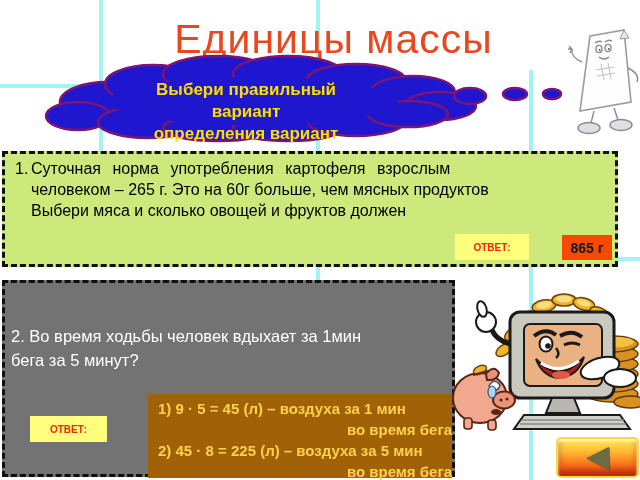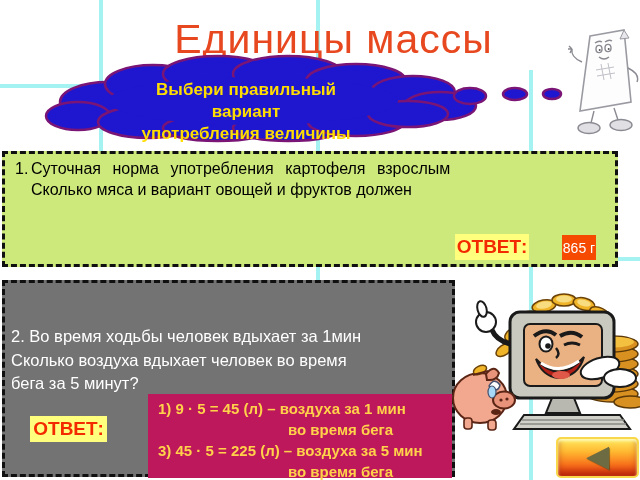--- a/index.html
+++ b/index.html
@@ -25,39 +25,39 @@
   .paper-char{position:absolute;left:568px;top:26px;width:72px;height:114px;z-index:2;}
 
   .box1{position:absolute;left:2px;top:151px;width:610px;height:110px;z-index:2;
         background:#cde97b;border:3px dashed #101010;}
   .p1{position:absolute;left:10px;top:4px;color:#000;font-size:16px;line-height:21px;}
   .p1 .num{position:absolute;left:0;top:0;}
   .p1 .lines{margin-left:16px;width:560px;}
   .p1-line0{word-spacing:7px;}
 
   .answer-btn{position:absolute;background:#ffff7d;color:#f32900;font-weight:bold;
-              font-size:19px;display:flex;align-items:center;justify-content:center;z-index:5;
+              font-size:10px;display:flex;align-items:center;justify-content:center;z-index:5;
               border:none;font-family:inherit;cursor:pointer;}
   .btn1{left:455px;top:234px;width:74px;height:26px;}
   .btn2{left:30px;top:416px;width:77px;height:26px;}
-  .answer-value{position:absolute;left:562px;top:235px;width:34px;height:25px;z-index:5;
-                background:#f64a00;color:#ffffff;font-weight:normal;font-size:14px;
+  .answer-value{position:absolute;left:562px;top:235px;width:50px;height:25px;z-index:5;
+                background:#f64a00;color:#0f172a;font-weight:bold;font-size:14px;
                 display:flex;align-items:center;justify-content:center;}
 
   .box2{position:absolute;left:2px;top:280px;width:447px;height:191px;z-index:2;
         background:#737373;border:3px dashed #101010;}
   .p2{position:absolute;left:6px;top:42px;color:#ffffff;font-size:16.5px;line-height:23.5px;width:440px;}
 
   .illus{position:absolute;left:452px;top:282px;width:196px;height:154px;z-index:3;}
 
   .solution{position:absolute;left:148px;top:394px;width:304px;height:84px;z-index:4;
-            background:#be185d;color:#ffd24a;font-weight:bold;font-size:15px;line-height:21px;
+            background:#a16207;color:#ffd24a;font-weight:bold;font-size:15px;line-height:21px;
             padding-top:4px;box-sizing:border-box;}
   .solution .sl{padding-left:10px;}
-  .solution .indent{padding-left:140px;}
+  .solution .indent{padding-left:140px;text-align:right;}
 
   .back-btn{position:absolute;left:556px;top:437px;width:83px;height:41px;z-index:6;
             border-radius:5px;border:2px solid #f8d84a;box-sizing:border-box;cursor:pointer;
             background:linear-gradient(180deg,#ffe95e 0%,#ffb730 35%,#f8741c 68%,#e63812 100%);
             box-shadow:inset 0 2px 3px rgba(255,255,200,.9), inset 0 -5px 7px rgba(140,20,0,.55);
             display:flex;align-items:center;justify-content:center;padding:0;}
   .back-btn .tri{color:#6d6b42;font-size:30px;line-height:1;margin-top:-3px;
                  text-shadow:1px 1px 1px rgba(60,60,20,.6);}
 </style>
 </head>
@@ -92,21 +92,21 @@
         <ellipse cx="370" cy="60" rx="40" ry="13"></ellipse>
         <ellipse cx="432" cy="42" rx="16" ry="8"></ellipse>
         <ellipse cx="477" cy="40" rx="12" ry="6"></ellipse>
         <ellipse cx="514" cy="40" rx="9" ry="5"></ellipse>
       </g>
       <ellipse cx="215" cy="47" rx="145" ry="24" fill="#1f17cf"></ellipse>
     </svg>
   </div>
   <div class="cloud-text">
     <div>Выбери правильный вариант</div>
-    <div>употребления величины</div>
+    <div>определения вариант</div>
   </div>
 
   <svg class="paper-char" viewBox="0 0 72 114">
     <path d="M22,10 L56,4 L63,76 L12,85 Z" fill="#fdfdfd" stroke="#9a9aa2" stroke-width="1.6"></path>
     <path d="M56,4 L61,12 L52,13 Z" fill="#e8e8ec" stroke="#9a9aa2" stroke-width="1"></path>
     <g stroke="#c0c0c8" stroke-width="1">
       <line x1="28" y1="44" x2="46" y2="41"></line>
         <line x1="29" y1="50" x2="47" y2="47"></line>
       <line x1="33" y1="38" x2="36" y2="54"></line>
         <line x1="40" y1="37" x2="43" y2="53"></line>
@@ -126,31 +126,31 @@
     </g>
     <ellipse cx="21" cy="102" rx="11" ry="5.5" fill="#e0e0e4" stroke="#8a8a92" stroke-width="1.4"></ellipse>
     <ellipse cx="53" cy="99" rx="11" ry="5.5" fill="#e0e0e4" stroke="#8a8a92" stroke-width="1.4"></ellipse>
   </svg>
 
   <div class="box1">
     <div class="p1">
       <span class="num">1.</span>
       <div class="lines">
         <div class="p1-line0">Суточная норма употребления картофеля взрослым</div>
-        <div>Сколько мяса и вариант овощей и фруктов должен</div>
+        <div>человеком – 265 г. Это на 60г больше, чем мясных продуктов</div>
+        <div>Выбери мяса и сколько овощей и фруктов должен</div>
       </div>
     </div>
   </div>
   <button class="answer-btn btn1">ОТВЕТ:</button>
   <div class="answer-value">865 г</div>
 
   <div class="box2">
     <div class="p2">
       <div>2. Во время ходьбы человек вдыхает за 1мин</div>
-      <div>Сколько воздуха вдыхает человек во время</div>
       <div>бега за 5 минут?</div>
     </div>
   </div>
   <button class="answer-btn btn2">ОТВЕТ:</button>
 
   <svg class="illus" viewBox="0 0 196 154">
 
     <g stroke="#6b4208" stroke-width="1.5" fill="#f0b428">
       <ellipse cx="52" cy="68" rx="9" ry="5" transform="rotate(-35 52 68)"></ellipse>
       <ellipse cx="62" cy="52" rx="10" ry="6" transform="rotate(-30 62 52)"></ellipse>
@@ -214,21 +214,21 @@
     <path d="M37,104 q5,-9 11,-1 q-2,9 -11,1 Z" fill="#fff" stroke="#44506e" stroke-width="1.5"></path>
     <ellipse cx="40" cy="110" rx="4" ry="6" fill="#a8d8f8" stroke="#44506e" stroke-width="1.2"></ellipse>
     <ellipse cx="44" cy="130" rx="5" ry="3" fill="#5a2515"></ellipse>
     <rect x="12" y="136" width="8" height="11" rx="3" fill="#f2a88e" stroke="#5a2515" stroke-width="1.6"></rect>
     <rect x="36" y="138" width="8" height="10" rx="3" fill="#f2a88e" stroke="#5a2515" stroke-width="1.6"></rect>
   </svg>
 
   <div class="solution">
     <div class="sl">1)  9 · 5 = 45 (л) – воздуха за 1 мин</div>
     <div class="sl indent">во время бега</div>
-    <div class="sl">3) 45 · 5 = 225 (л) – воздуха за 5 мин</div>
+    <div class="sl">2) 45 · 8 = 225 (л) – воздуха за 5 мин</div>
     <div class="sl indent">во время бега</div>
   </div>
 
   <button class="back-btn">
     <span class="tri">◀</span>
   </button>
 
 </div>
 
 </body></html>

